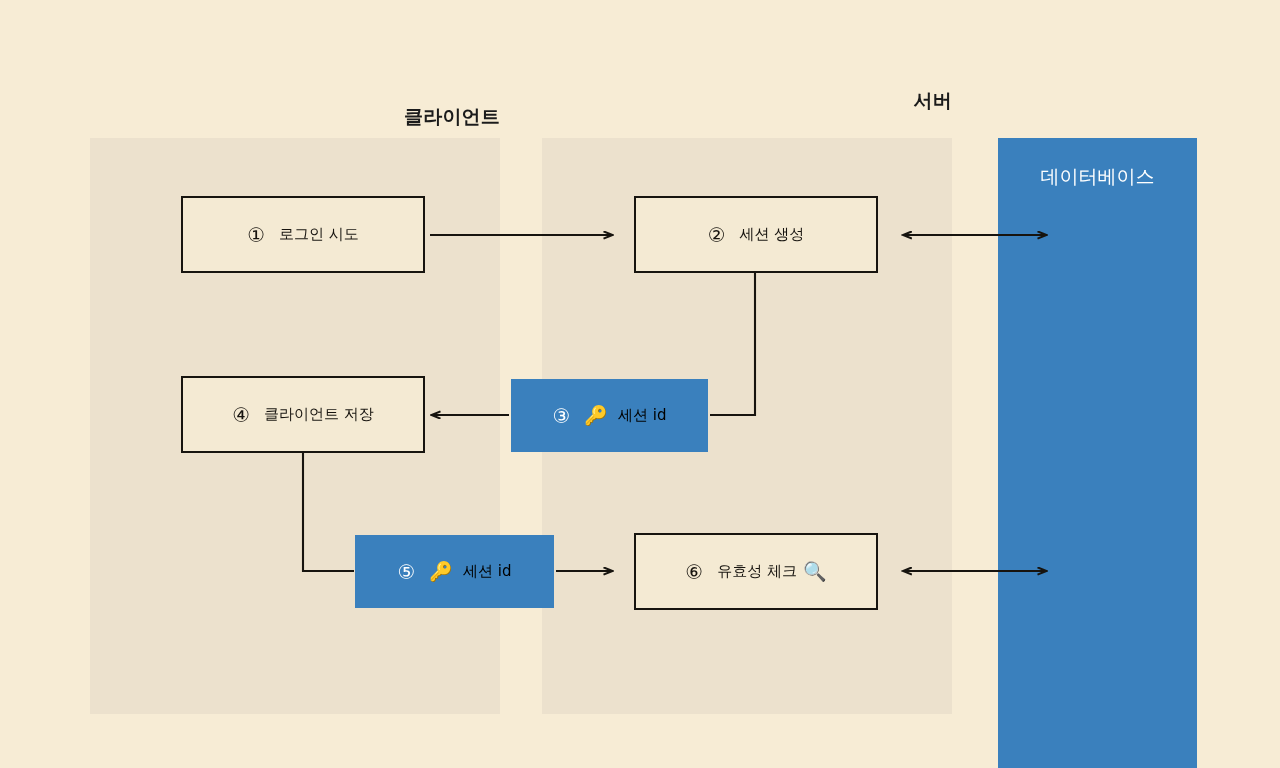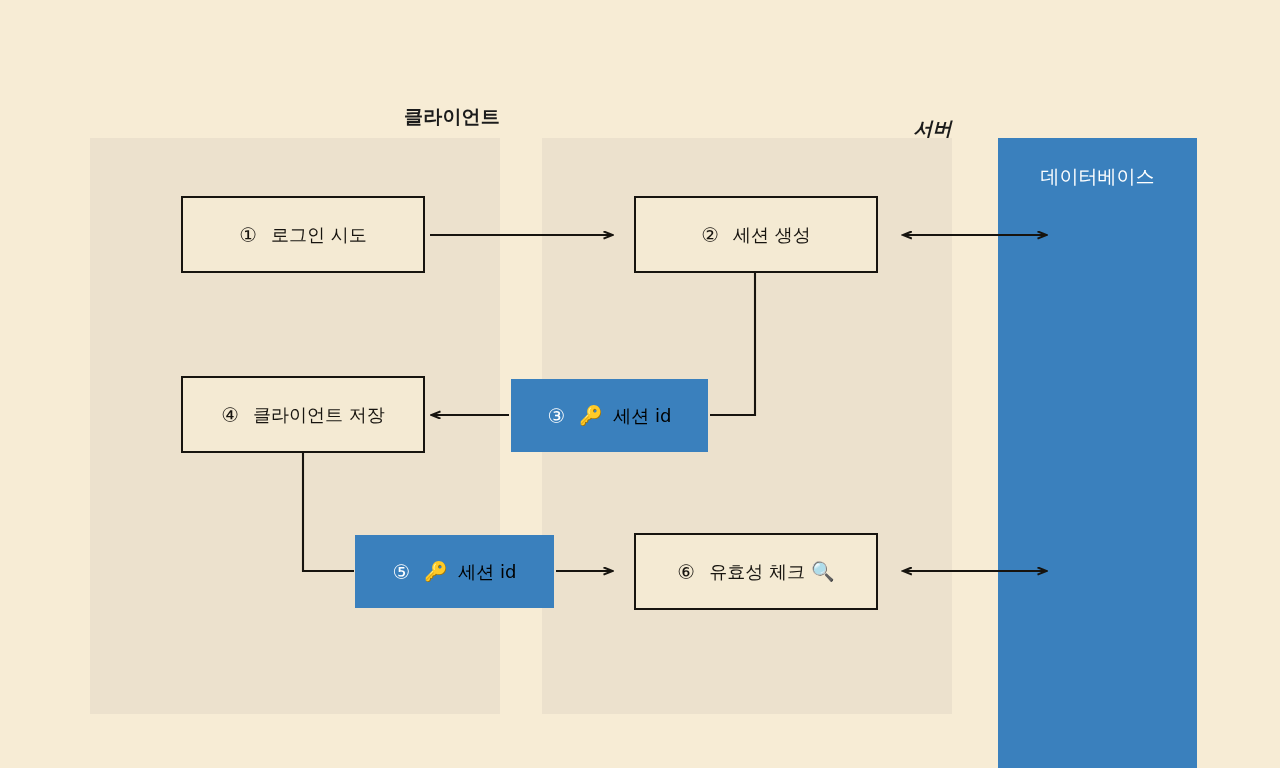--- a/index.html
+++ b/index.html
@@ -31,21 +31,21 @@
   .zone-title {
     position: absolute;
     font-size: 19px;
     font-weight: bold;
     color: #1b1b1b;
     text-align: right;
     letter-spacing: 0.2px;
     white-space: nowrap;
   }
   #title-client { left: 90px;  top: 104px; width: 410px; }
-  #title-server { left: 542px; top: 116px; width: 410px; font-style: italic; }
+  #title-server { left: 542px; top: 88px; width: 410px; }
 
   
   #database {
     position: absolute;
     left: 998px;
     top: 138px;
     width: 199px;
     height: 736px;
     background: #3a80bd;
   }
@@ -79,21 +79,21 @@
   }
   .node .num {
     font-size: 20px;
     line-height: 1;
     margin-right: 14px;
   }
   .node.plain .num { color: #17140f; }
   .node.keybox .num { color: #ffffff; }
 
   .node .label {
-    font-size: 18px;
+    font-size: 15px;
     line-height: 1;
   }
   .node.plain .label { color: #17140f; }
   .node.keybox .label { color: #000000; }
 
   .node .emoji {
     font-size: 19px;
     line-height: 1;
   }
   .node .emoji.lead { margin-right: 10px; }

